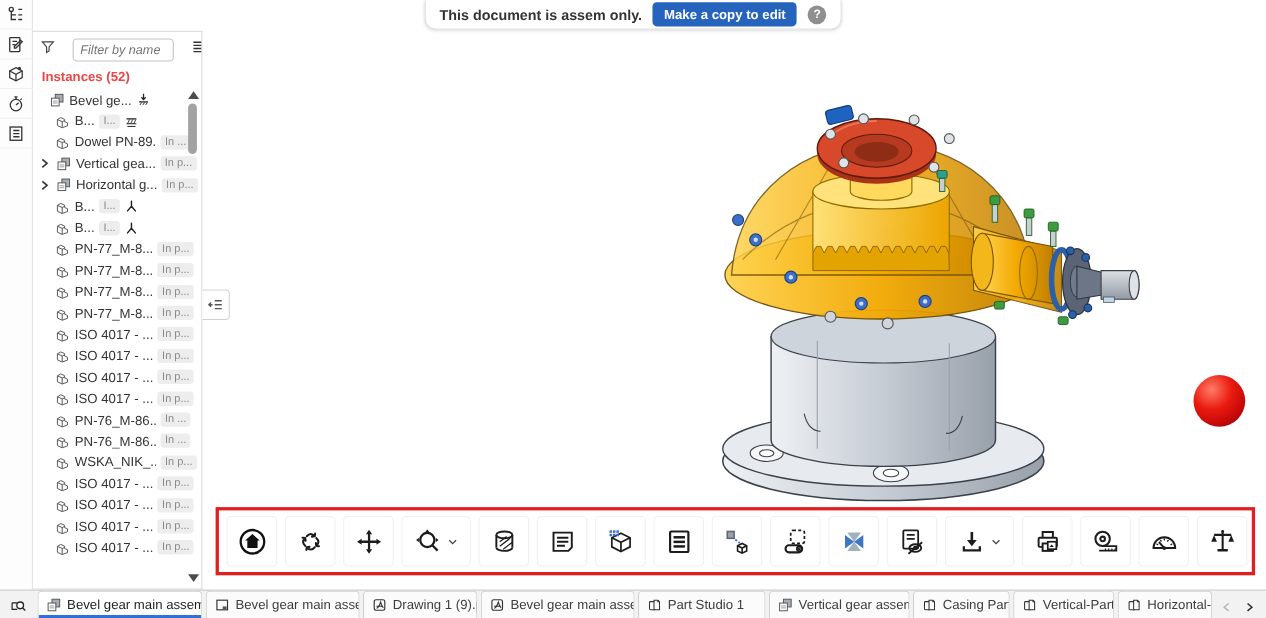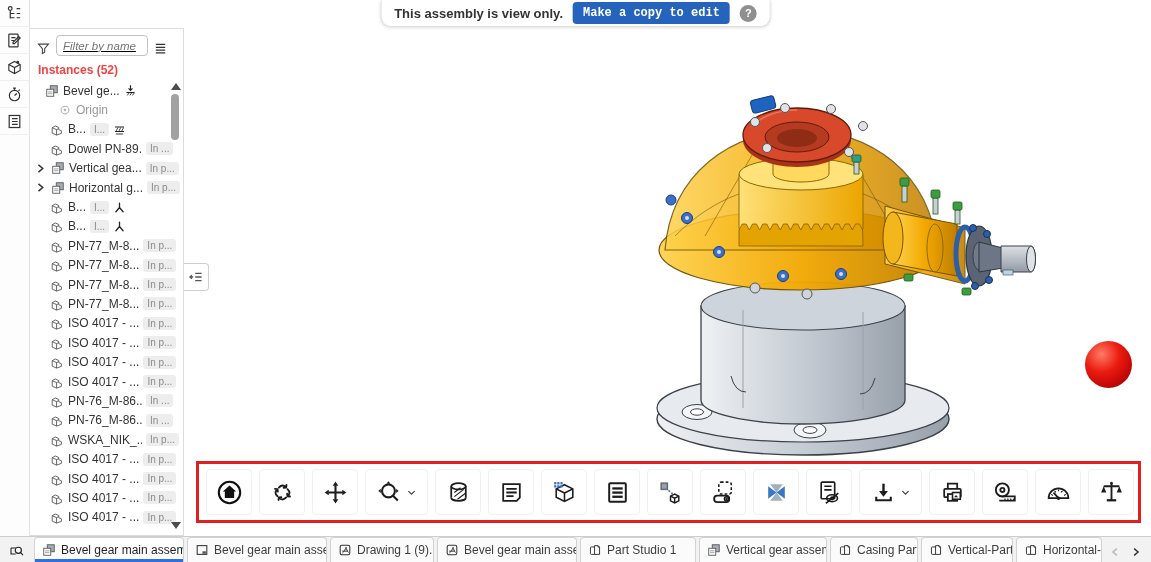--- a/index.html
+++ b/index.html
@@ -1,33 +1,33 @@
 <!DOCTYPE html>
 <html><head>
 <meta charset="utf-8">
 <style>
   * { box-sizing: border-box; margin: 0; padding: 0; }
   html,body { width:1151px; height:562px; overflow:hidden; background:#fff;
     font-family:"Liberation Sans", sans-serif; }
   #app { position:relative; width:1151px; height:562px; background:#fff; }
   svg { display:block; }
-  button { font-family:Liberation Mono, monospace; background:none; border:none; cursor:pointer; }
+  button { font-family:Liberation Sans, sans-serif; background:none; border:none; cursor:pointer; }
 
   
   .iconbar { position:absolute; left:0; top:0; width:30px; height:536px;
     background:#fdfdfd; border-right:1px solid #e3e3e3; display:flex;
     flex-direction:column; align-items:center; }
   .iconbar .ib { width:30px; height:27px; display:flex; align-items:center;
     justify-content:center; border-bottom:1px solid #efefef; }
   .iconbar .ib svg { width:17px; height:17px; }
 
   
   .panel { position:absolute; left:30px; top:28px; width:154px; height:508px;
     background:#fff; border:1px solid #dcdcdc; border-left:none; overflow:hidden; }
-  .filter-row { display:flex; align-items:flex-end; gap:5px; padding:6px 5px 4px 6px;text-decoration:underline; }
+  .filter-row { display:flex; align-items:flex-start; gap:15px; padding:6px 5px 4px 6px; }
   .filter-row .fsvg { width:15px; height:15px; flex:none; }
   .filter-input { width:92px; height:21px; border:1px solid #c2c2c2; border-radius:4px;
     font-style:italic; font-size:11.5px; color:#555; padding:0 6px; outline:none; }
   .panel-hdr { font-size:12px; font-weight:bold; color:#ef4444; padding:3px 0 4px 8px; }
   .tree { font-size:12px; color:#333; }
   .row { display:flex; align-items:center; height:19.4px; gap:4px; padding-left:20px;
     white-space:nowrap; }
   .row.root { padding-left:15px; }
   .row.child { padding-left:28px; color:#9a9a9a; }
   .row.exp { padding-left:4px; }
@@ -365,26 +365,20 @@
     <div class="tree">
       <div class="row root">
         <svg class="ticon">
             <use href="#i-assembly"></use>
           </svg>
         <span class="lbl">Bevel ge...</span>
         <svg class="sfx">
             <use href="#i-anchor"></use>
           </svg>
       </div>
-      <div class="row child">
-        <svg class="ticon">
-            <use href="#i-origin"></use>
-          </svg>
-        <span class="lbl">Origin</span>
-      </div>
       <div class="row">
         <svg class="ticon">
             <use href="#i-part"></use>
           </svg>
         <span class="lbl">B...</span>
         <span class="badge">I...</span>
         <svg class="sfx">
             <use href="#i-ground"></use>
           </svg>
       </div>
@@ -549,21 +543,21 @@
     </div>
   </section>
 
   <div class="handle">
     <svg>
         <use href="#i-collapse"></use>
       </svg>
   </div>
 
   <div class="banner">
-    <span class="banner-msg">This assembly is view only.</span>
+    <span class="banner-msg">This document is assem only.</span>
     <button class="copy-btn">Make a copy to edit</button>
     <span class="help">?</span>
   </div>
 
   <div class="viewport">
 
     <svg class="model" viewBox="0 0 420 382">
 
       <ellipse cx="168" cy="341" rx="146" ry="36" fill="url(#gGray)" stroke="#3a4149" stroke-width="1.4"></ellipse>
       <ellipse cx="168" cy="330" rx="146" ry="34" fill="#e7ebef" stroke="#3a4149" stroke-width="1.2"></ellipse>

